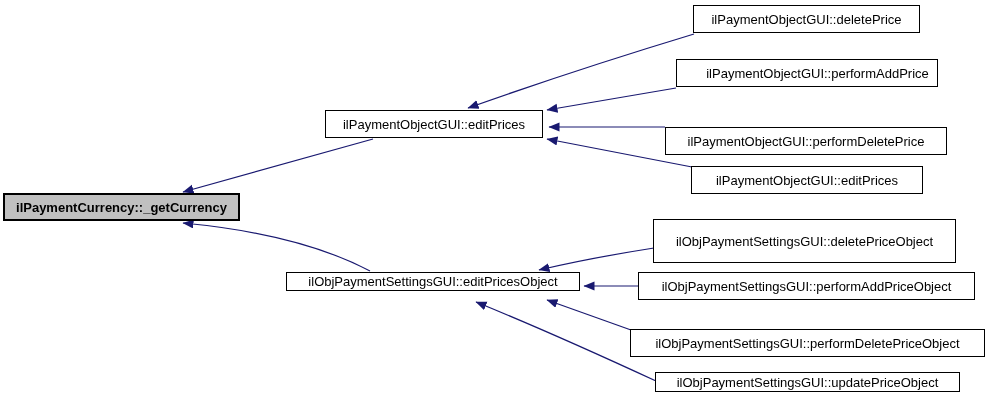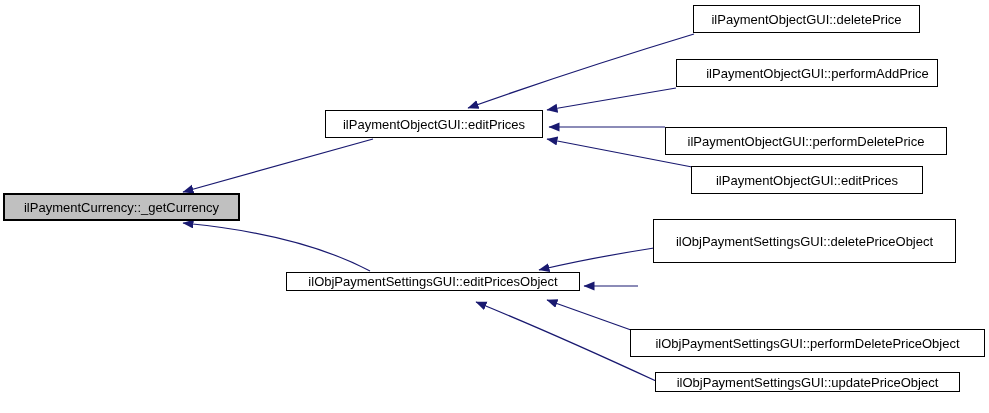--- a/index.html
+++ b/index.html
@@ -31,20 +31,21 @@
     font-size: 13px;
     line-height: 1;
     display: flex;
     align-items: center;
     justify-content: center;
     white-space: nowrap;
   }
   .node.highlight {
     background: #c0c0c0;
     border-width: 2px;
+    font-weight: bold;
   }
   .edge {
     fill: none;
     stroke: #191970;
     stroke-width: 1.2px;
   }
 </style>
 </head>
 <body>
 
@@ -77,18 +78,19 @@
   <div class="node" style="left:693px; top:5px;   width:227px; height:28px;">ilPaymentObjectGUI::deletePrice</div>
 
   <div class="node" style="left:676px; top:59px;  width:262px; height:28px;padding-left:21px;">ilPaymentObjectGUI::performAddPrice</div>
 
   <div class="node" style="left:665px; top:127px; width:282px; height:28px;">ilPaymentObjectGUI::performDeletePrice</div>
 
   <div class="node" style="left:691px; top:166px; width:232px; height:28px;">ilPaymentObjectGUI::editPrices</div>
 
   <div class="node" style="left:653px; top:219px; width:303px; height:44px;">ilObjPaymentSettingsGUI::deletePriceObject</div>
 
+  <div class="node" style="left:638px; top:272px; width:337px; height:28px;">ilObjPaymentSettingsGUI::performAddPriceObject</div>
 
   <div class="node" style="left:630px; top:329px; width:355px; height:28px;">ilObjPaymentSettingsGUI::performDeletePriceObject</div>
 
   <div class="node" style="left:655px; top:372px; width:305px; height:20px;">ilObjPaymentSettingsGUI::updatePriceObject</div>
 
 </div>
 
 </body></html>

